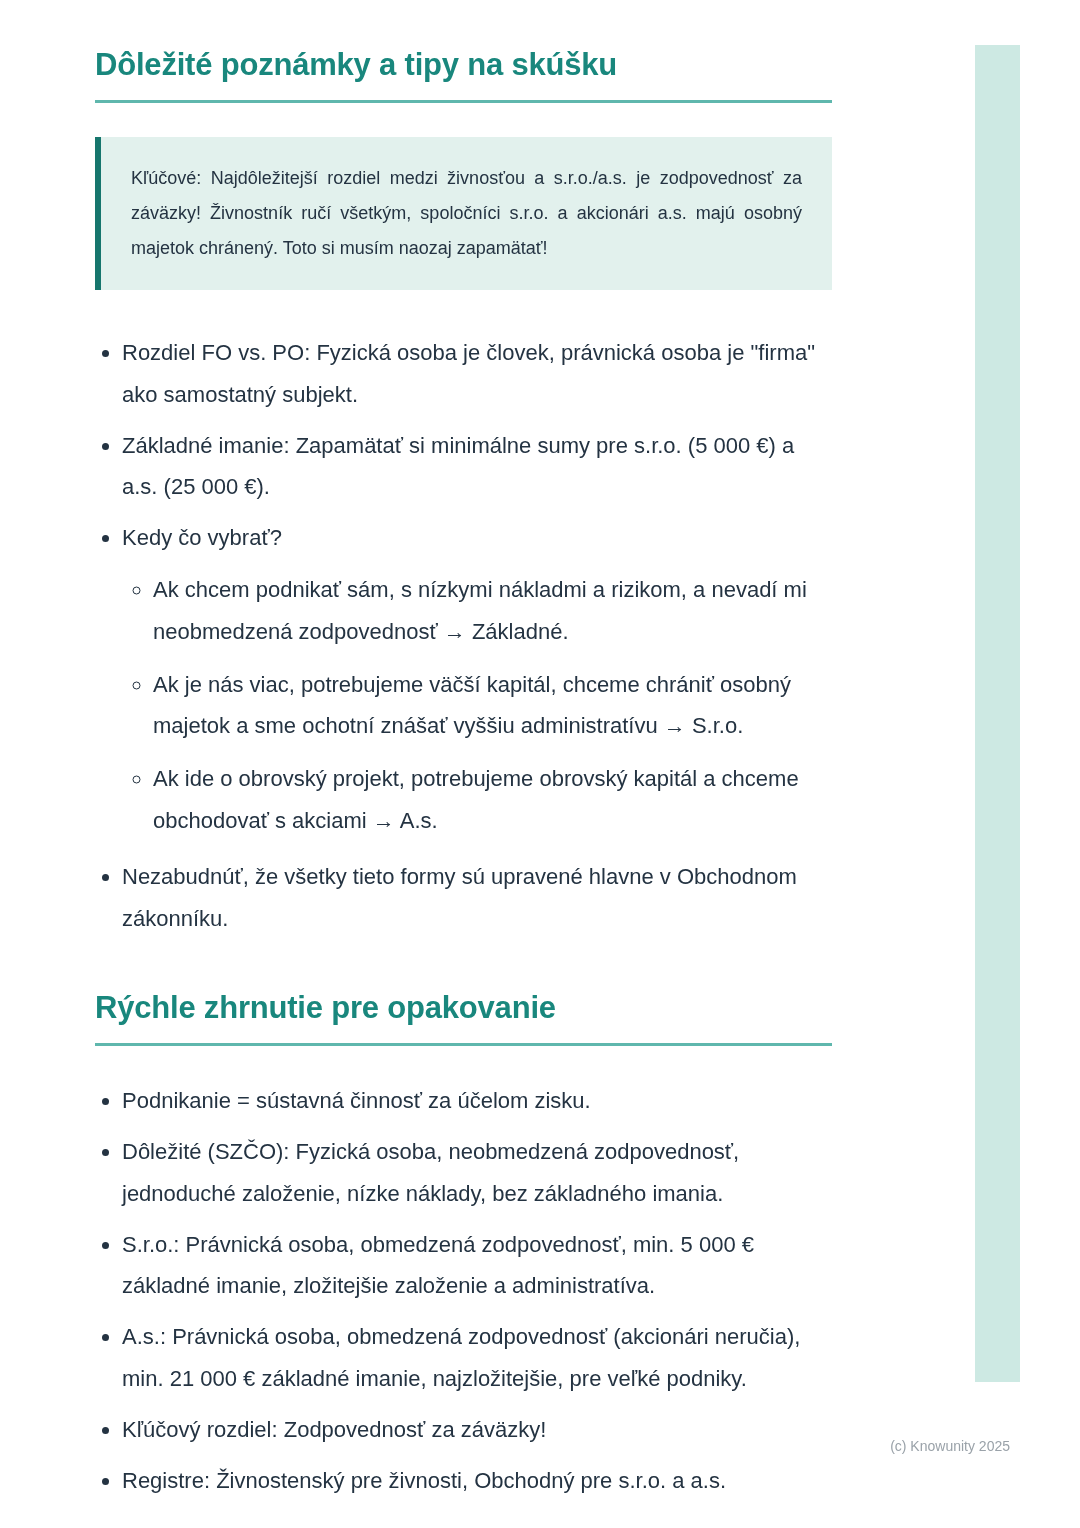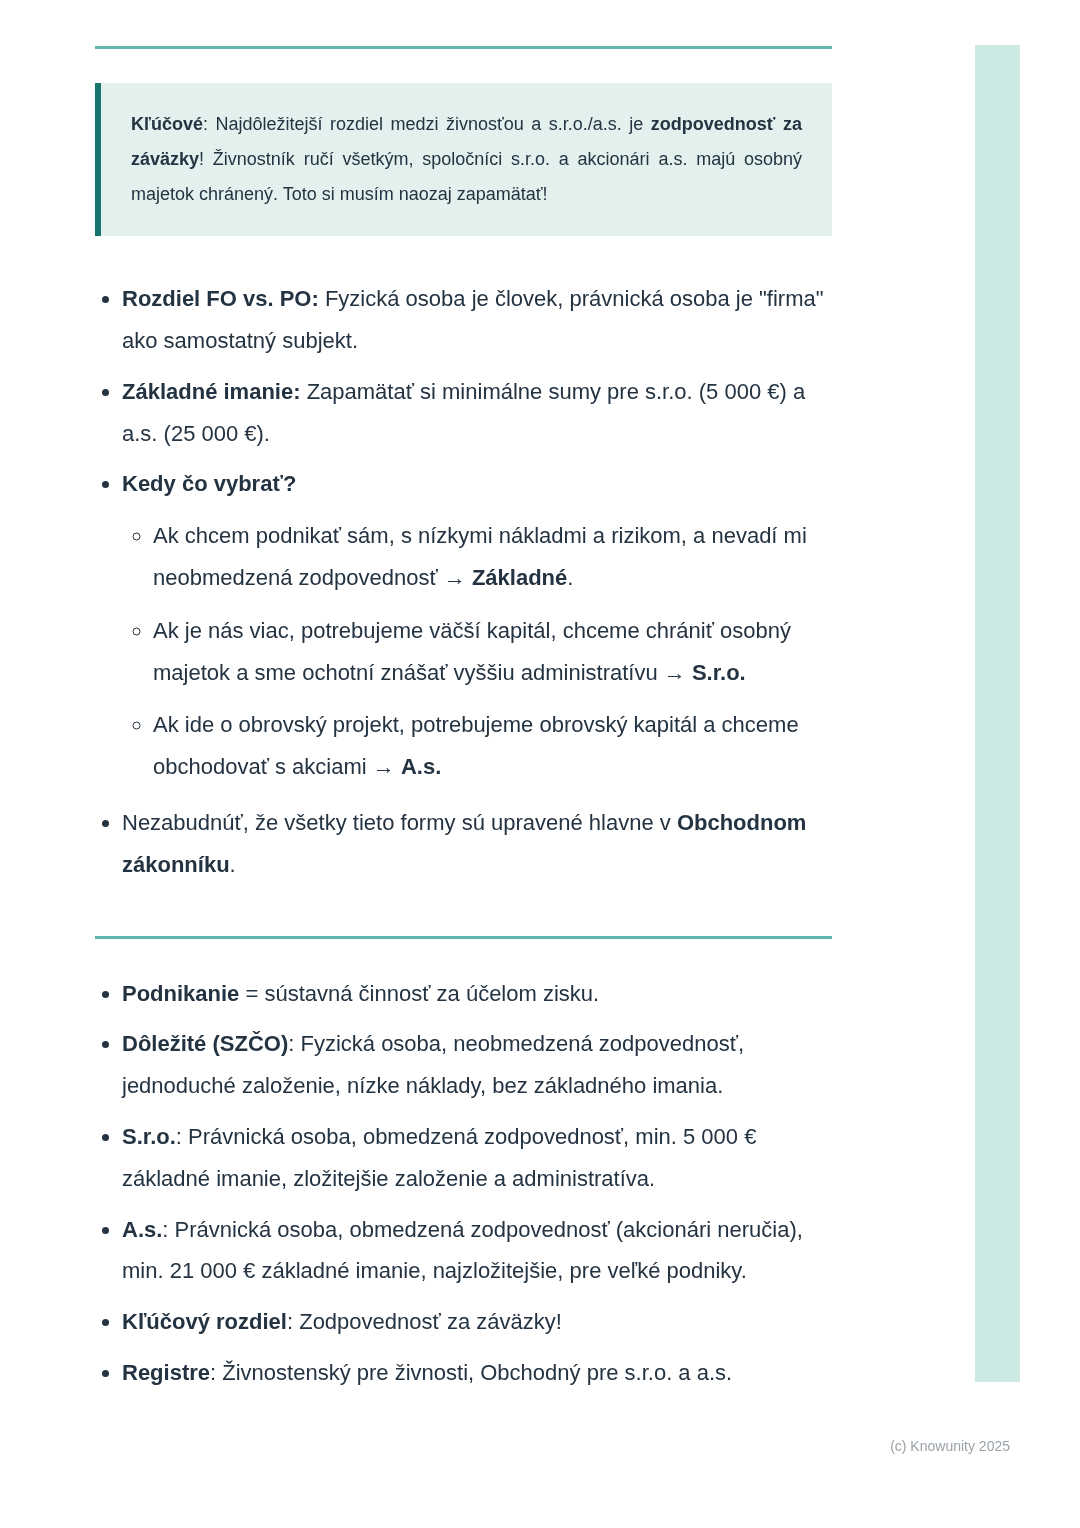--- a/index.html
+++ b/index.html
@@ -35,30 +35,31 @@
   .callout-text{margin:0;font-size:18px;line-height:1.95;text-align:justify;}
   .bullets{margin:0;padding-left:27px;font-size:22px;line-height:1.9;}
   .bullets>li{margin-bottom:9px;}
   .sub-bullets{list-style-type:circle;margin:10px 0 14px 0;padding-left:31px;}
   .sub-bullets>li{margin-bottom:11px;}
   .section-summary{margin-top:50px;}
   .footer{
     position:absolute;right:70px;top:1438px;
     font-size:14px;color:var(--footer-gray);
   }
-  b{font-weight:700;}
+  b{font-weight:400;}
 </style>
 </head>
 <body>
 
 <div class="side-bar"></div>
 
 <main class="content">
 
   <section>
+    <h1 class="section-title">Dôležité poznámky a tipy na skúšku</h1>
     <div class="title-rule"></div>
 
     <aside class="callout">
       <p class="callout-text"><b>Kľúčové</b><span>: Najdôležitejší rozdiel medzi živnosťou a s.r.o./a.s. je </span><b>zodpovednosť za záväzky</b><span>! Živnostník ručí všetkým, spoločníci s.r.o. a akcionári a.s. majú osobný majetok chránený. Toto si musím naozaj zapamätať!</span></p>
     </aside>
 
     <ul class="bullets">
       <li><b>Rozdiel FO vs. PO:</b><span> Fyzická osoba je človek, právnická osoba je "firma" ako samostatný subjekt.</span></li>
       <li><b>Základné imanie:</b><span> Zapamätať si minimálne sumy pre s.r.o. (5 000 €) a a.s. (25 000 €).</span></li>
       <li>
@@ -67,20 +68,21 @@
           <li><span>Ak chcem podnikať sám, s nízkymi nákladmi a rizikom, a nevadí mi neobmedzená zodpovednosť → </span><b>Základné</b><span>.</span></li>
           <li><span>Ak je nás viac, potrebujeme väčší kapitál, chceme chrániť osobný majetok a sme ochotní znášať vyššiu administratívu → </span><b>S.r.o.</b></li>
           <li><span>Ak ide o obrovský projekt, potrebujeme obrovský kapitál a chceme obchodovať s akciami → </span><b>A.s.</b></li>
         </ul>
       </li>
       <li><span>Nezabudnúť, že všetky tieto formy sú upravené hlavne v </span><b>Obchodnom zákonníku</b><span>.</span></li>
     </ul>
   </section>
 
   <section class="section-summary">
+    <h1 class="section-title">Rýchle zhrnutie pre opakovanie</h1>
     <div class="title-rule"></div>
 
     <ul class="bullets">
       <li><b>Podnikanie</b><span> = sústavná činnosť za účelom zisku.</span></li>
       <li><b>Dôležité (SZČO)</b><span>: Fyzická osoba, neobmedzená zodpovednosť, jednoduché založenie, nízke náklady, bez základného imania.</span></li>
       <li><b>S.r.o.</b><span>: Právnická osoba, obmedzená zodpovednosť, min. 5 000 € základné imanie, zložitejšie založenie a administratíva.</span></li>
       <li><b>A.s.</b><span>: Právnická osoba, obmedzená zodpovednosť (akcionári neručia), min. 21 000 € základné imanie, najzložitejšie, pre veľké podniky.</span></li>
       <li><b>Kľúčový rozdiel</b><span>: Zodpovednosť za záväzky!</span></li>
       <li><b>Registre</b><span>: Živnostenský pre živnosti, Obchodný pre s.r.o. a a.s.</span></li>
     </ul>

